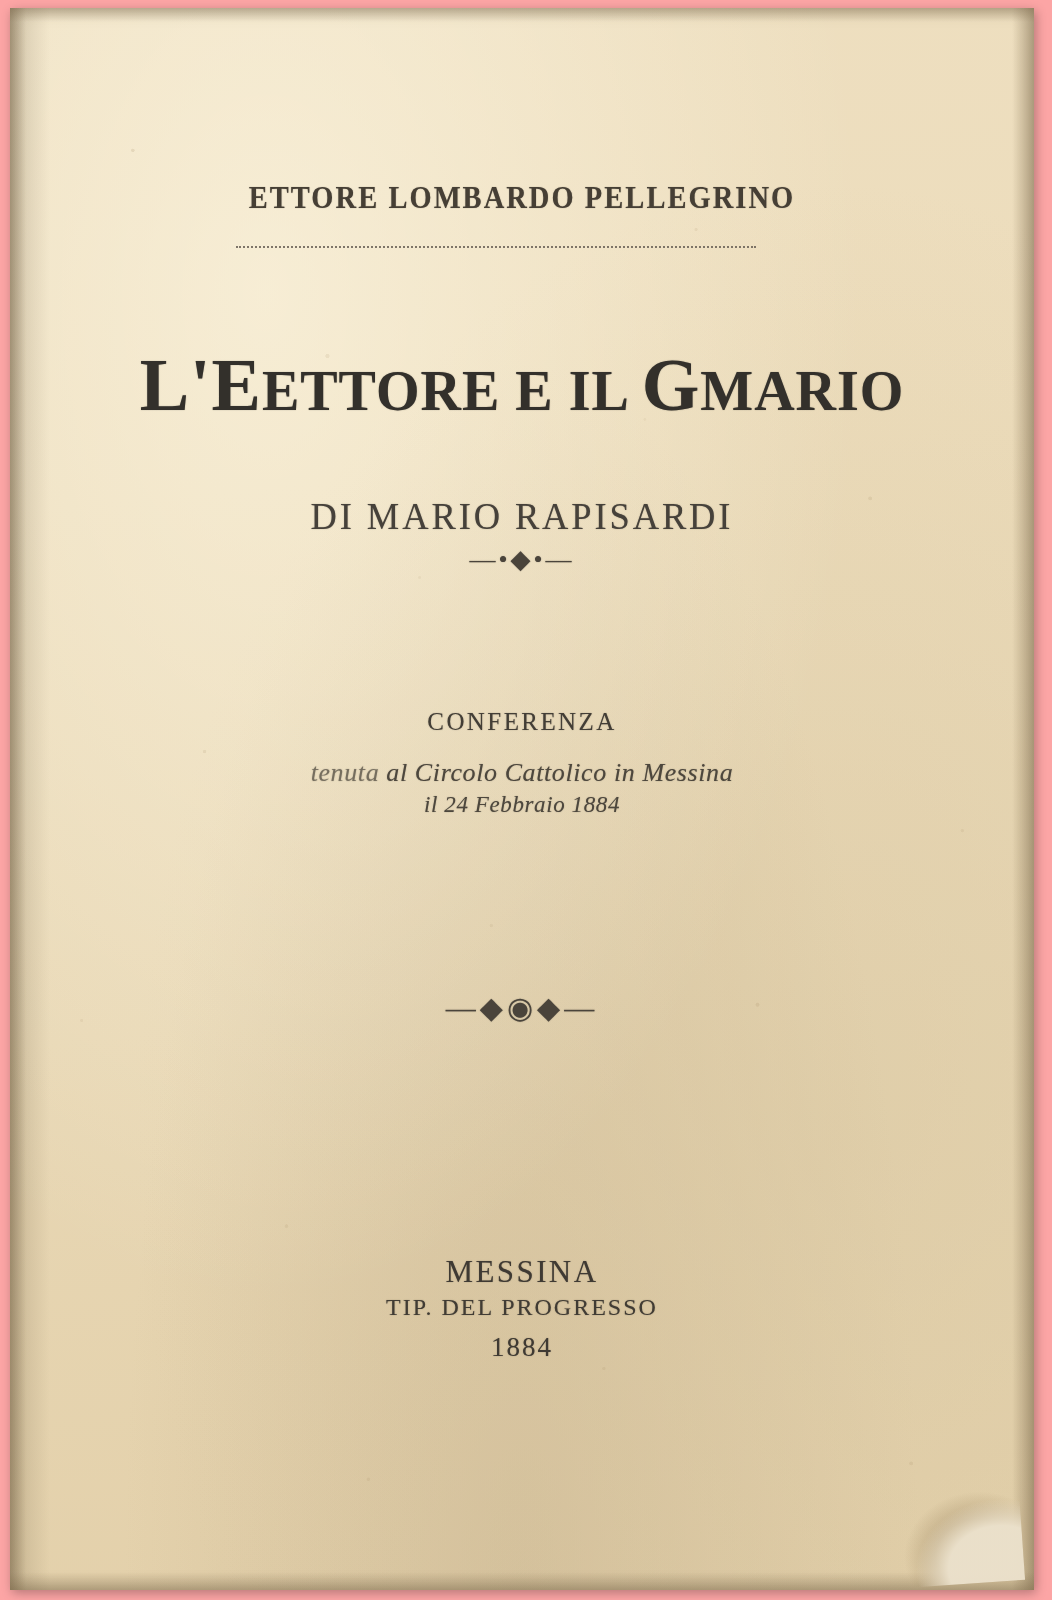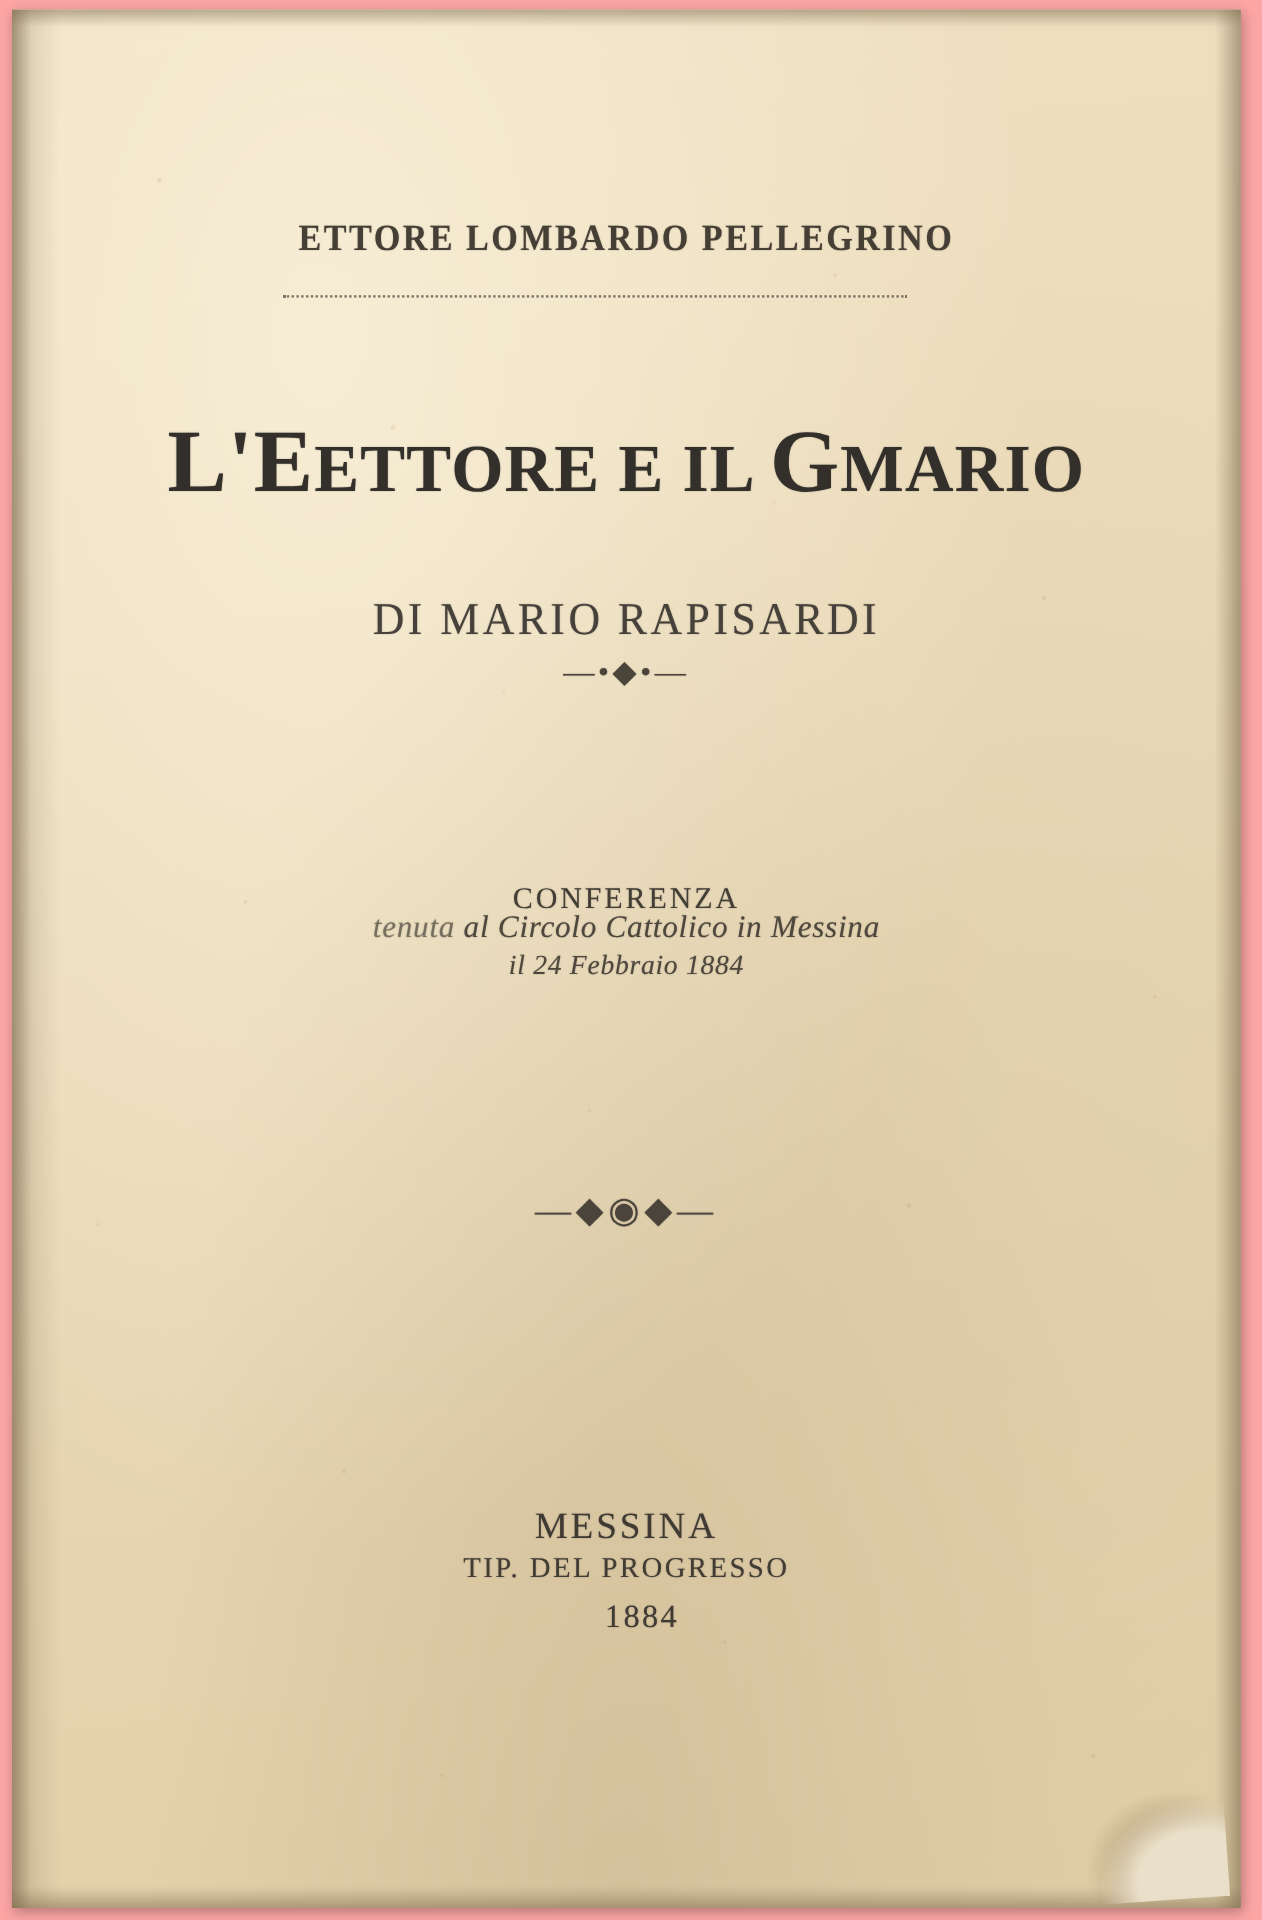--- a/index.html
+++ b/index.html
@@ -139,21 +139,20 @@
     user-select: none;
   }
   #ornament-1 { top: 536px; font-size: 26px; letter-spacing: 3px; }
   #ornament-2 { top: 982px; font-size: 30px; letter-spacing: 4px; }
 
   #conference-label {
     top: 700px;
     font-size: 25px;
     letter-spacing: 2.4px;
     color: #433e36;
-    margin-top: 28px;
   }
   #conference-line1 {
     top: 750px;
     font-size: 26px;
     font-style: italic;
     color: #4d473d;
     letter-spacing: 0.6px;
   }
   #conference-line2 {
     top: 784px;
@@ -173,21 +172,20 @@
     top: 1286px;
     font-size: 24px;
     letter-spacing: 2px;
     color: #413c34;
   }
   #imprint-year {
     top: 1324px;
     font-size: 27px;
     letter-spacing: 2px;
     color: #3f3a33;
-    padding-left: 13px;
   }
 
   
   .aged {
     text-shadow: 0 0 1.2px rgba(58,54,46,0.45);
   }
   
   .faded { color: rgba(77,71,61,0.55); }
 </style>
 </head>

